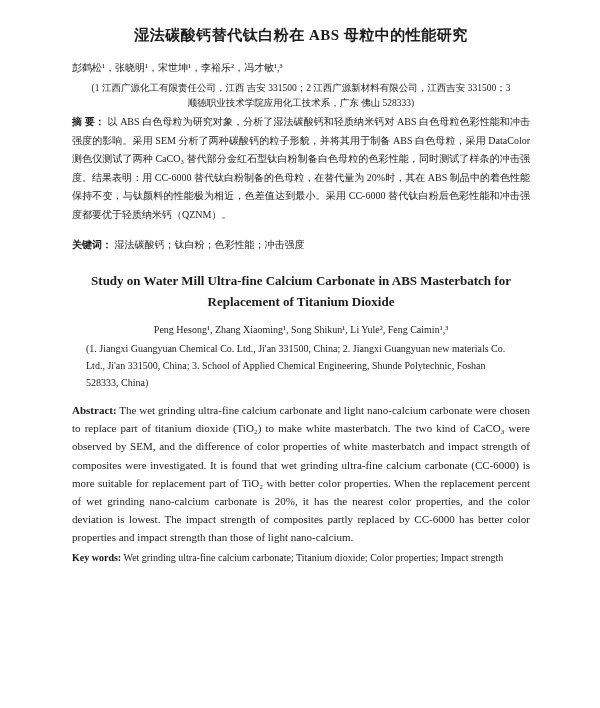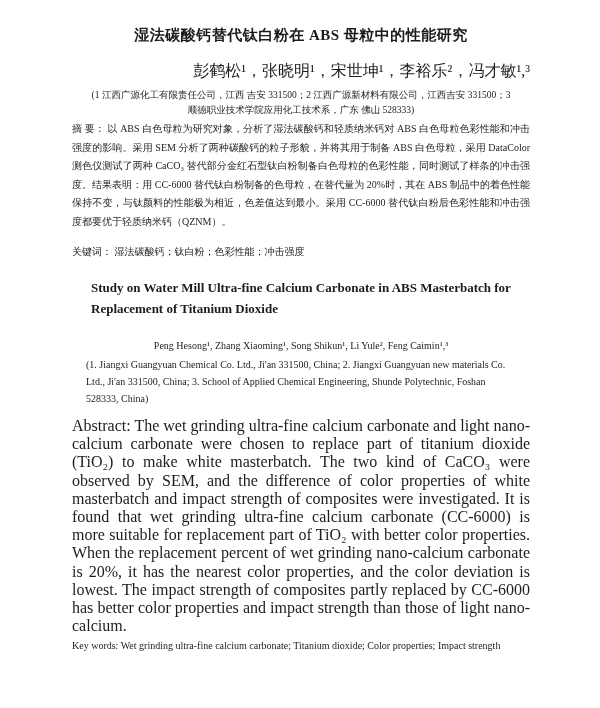--- a/index.html
+++ b/index.html
@@ -22,22 +22,22 @@
     color: #1c1c1c;
   }
   .cn-title {
     font-size: 15px;
     font-weight: bold;
     text-align: center;
     letter-spacing: 0.5px;
     margin: 0 0 16px 0;
   }
   .cn-authors {
-    font-size: 16px;
-    text-align: right;
+    font-size: 10px;
+    text-align: left;
     margin: 0 0 6px 0;
   }
   .cn-affiliation {
     font-size: 9.5px;
     text-align: center;
     line-height: 15px;
     max-width: 430px;
     margin: 0 auto 2px auto;
   }
   .cn-abstract {
@@ -46,44 +46,45 @@
     text-align: justify;
     margin: 0 0 4px 0;
   }
   .cn-keywords {
     font-size: 10px;
     line-height: 18px;
     text-align: justify;
     margin: 12px 0 16px 0;
   }
   .label {
-    font-weight: normal;
+    font-weight: bold;
   }
   .en-title {
     font-size: 13px;
     font-weight: bold;
+    text-align: center;
     line-height: 21px;
     max-width: 420px;
-    margin: 0 auto 21px auto;
+    margin: 0 auto 12px auto;
   }
   .en-authors {
     font-size: 10px;
     text-align: center;
     margin: 0 0 5px 0;
     font-family: Liberation Serif, serif;
   }
   .en-affiliation {
     font-size: 10px;
     text-align: left;
     line-height: 17px;
     max-width: 430px;
     margin: 0 auto 10px auto;
   }
   .en-abstract {
-    font-size: 16px;
+    font-size: 11px;
     line-height: 18.2px;
     text-align: justify;
     margin: 0 0 2px 0;
   }
   .en-keywords {
     font-size: 10px;
     line-height: 18.2px;
     text-align: justify;
     margin: 2px 0 0 0;
   }

